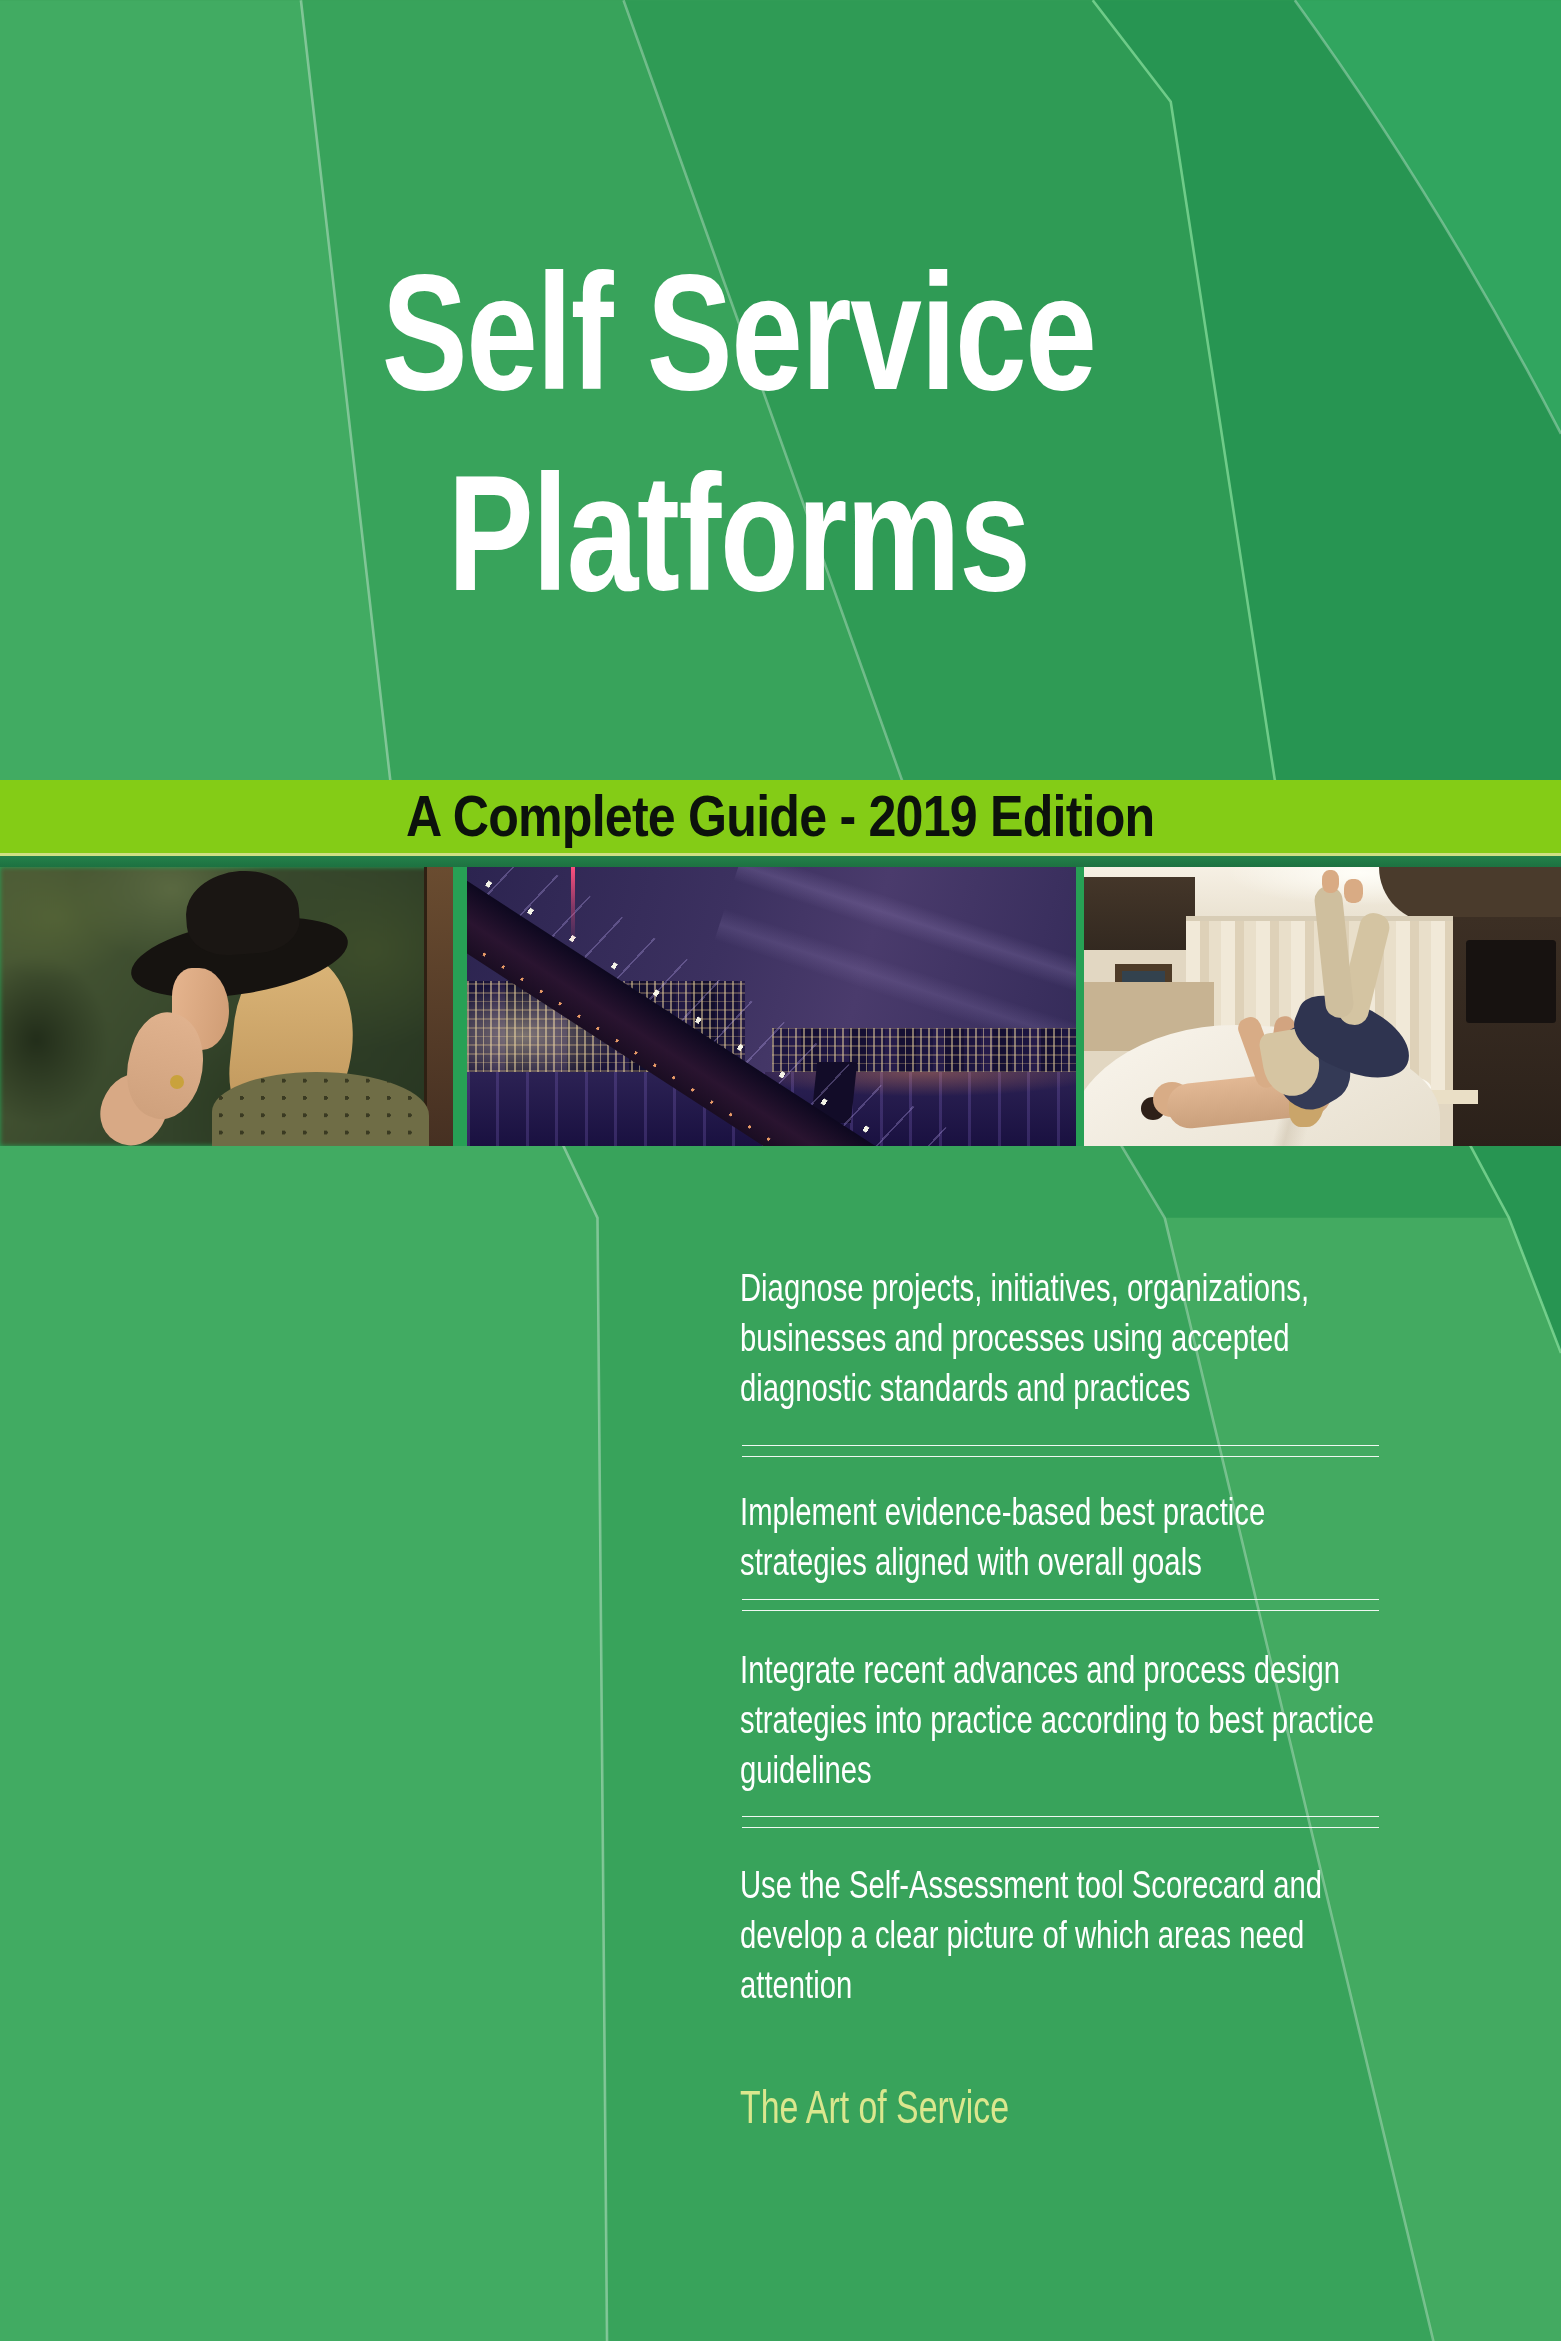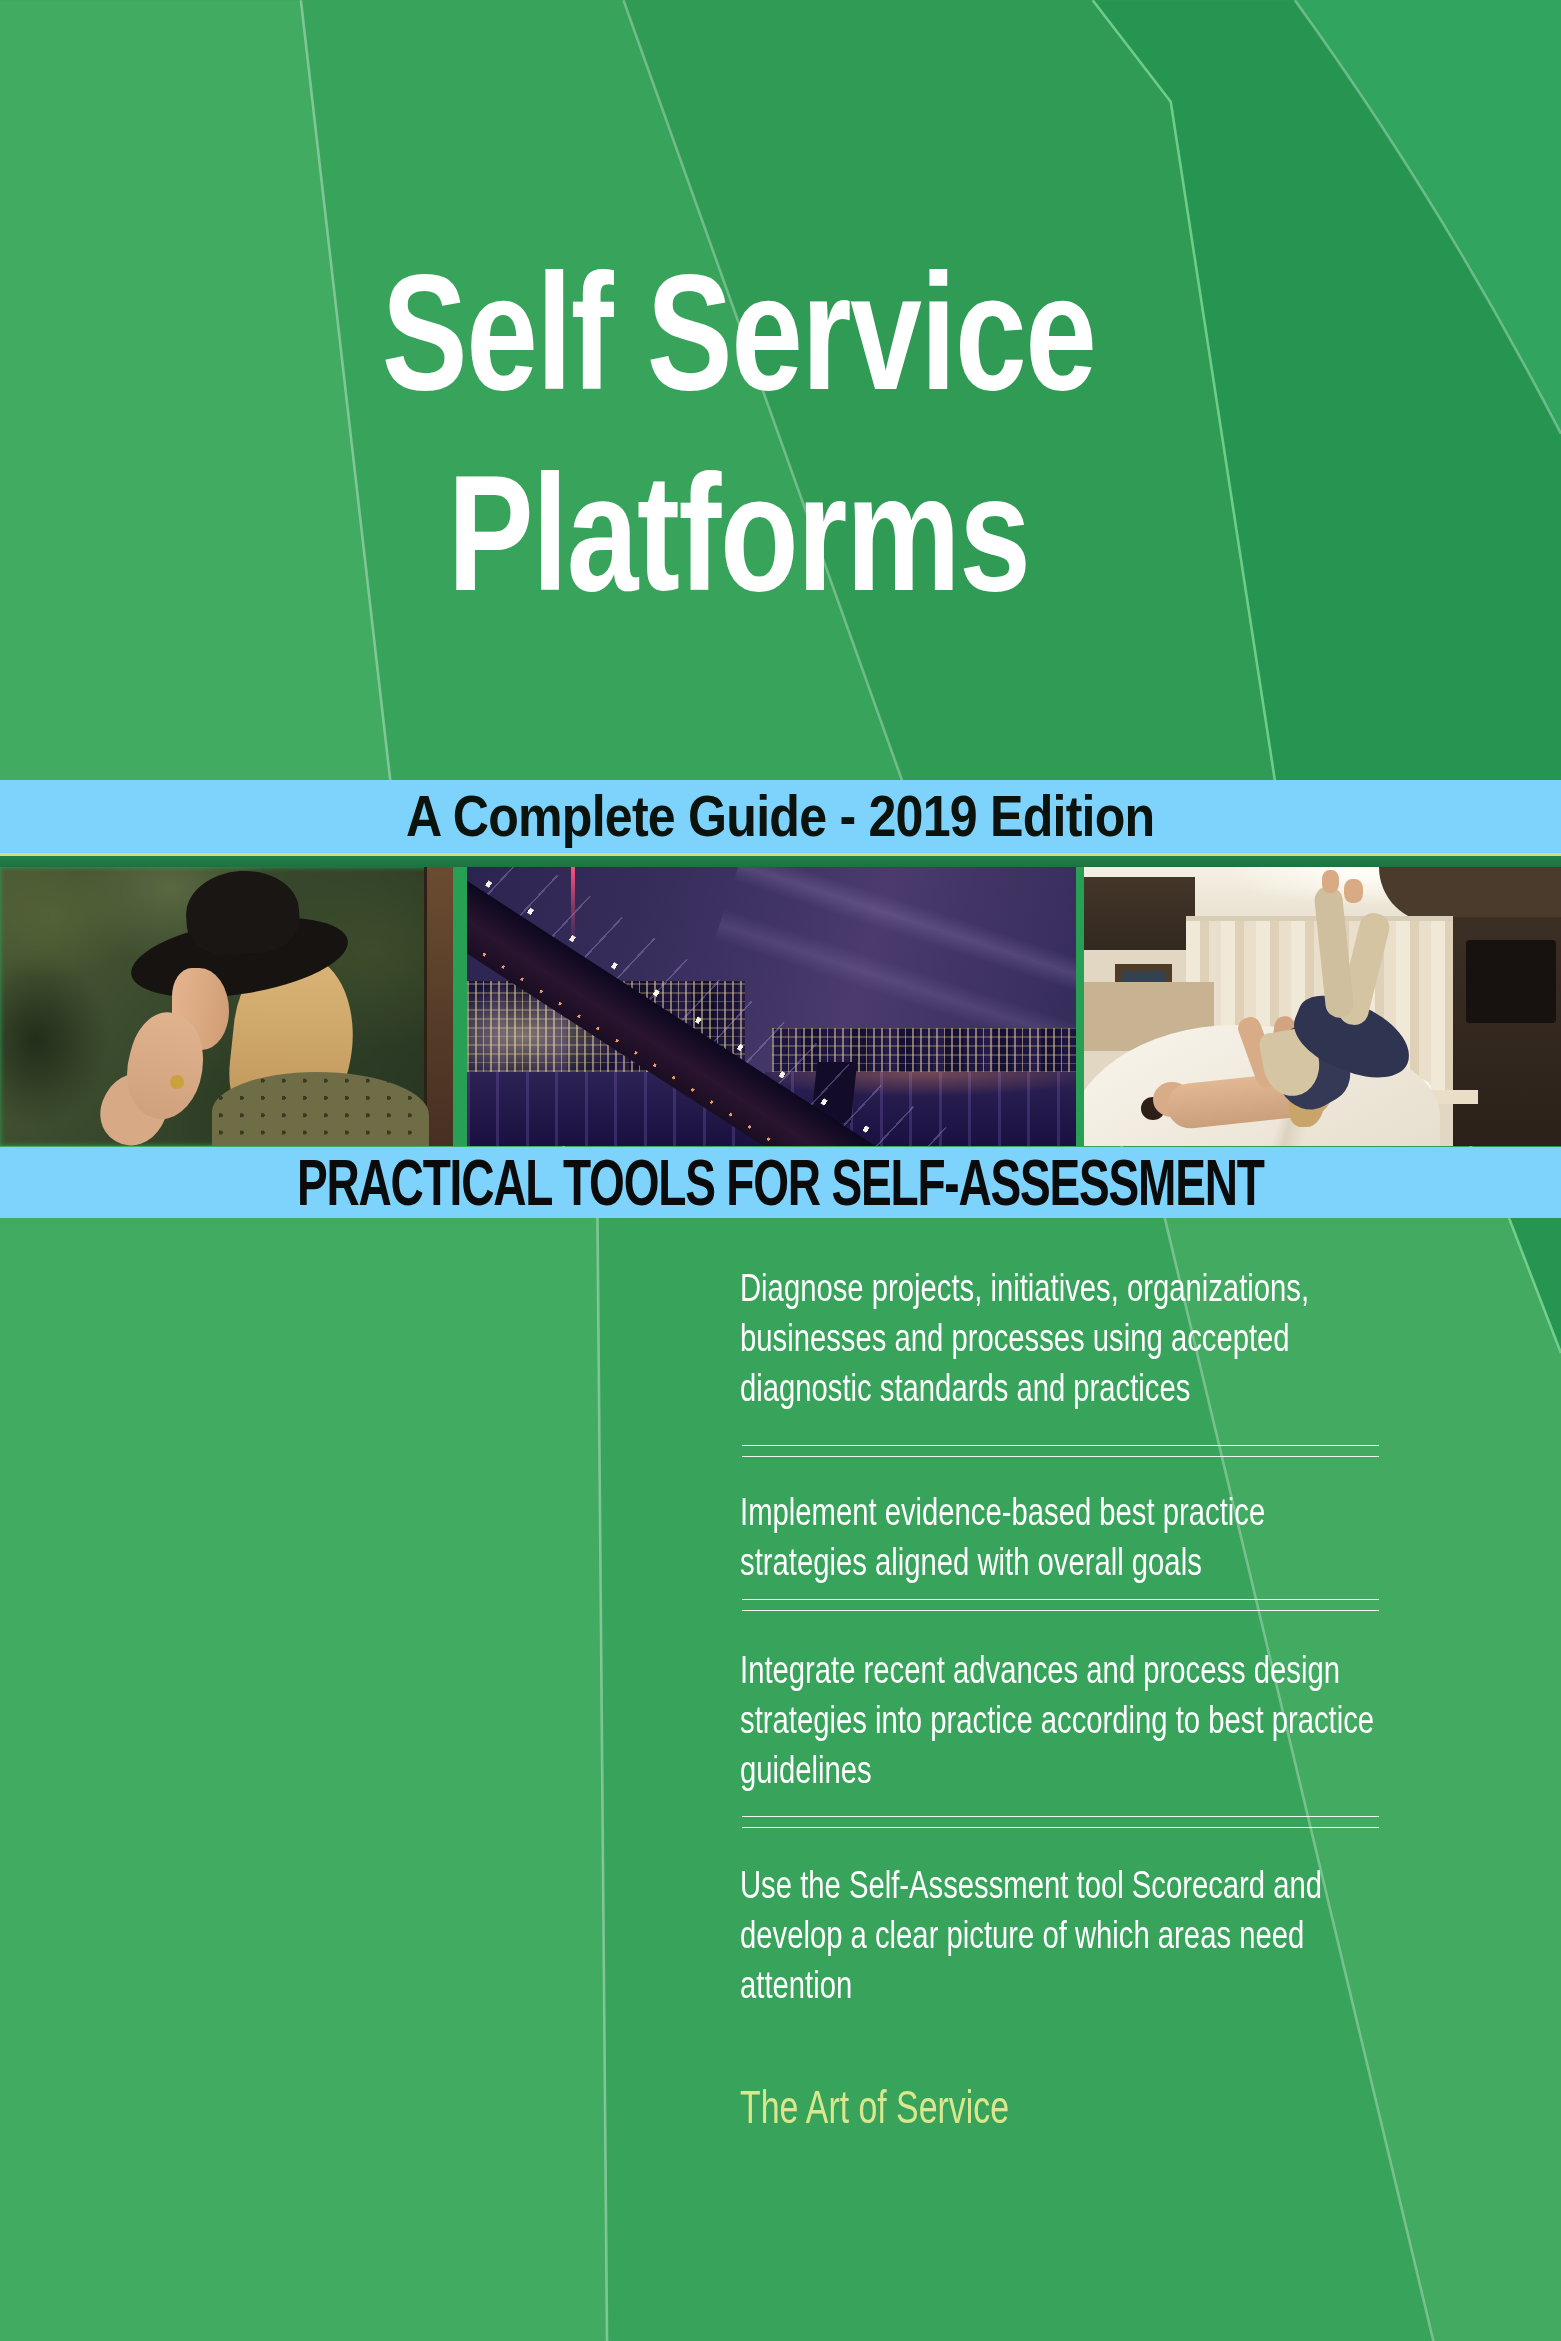--- a/index.html
+++ b/index.html
@@ -11,21 +11,21 @@
   svg.bg{position:absolute;left:0;top:0;}
 
   
   .title{
     position:absolute;top:232px;left:-42px;width:1561px;text-align:center;
     color:#ffffff;font-size:165px;line-height:201px;font-weight:700;
     letter-spacing:-1.7px;transform:scaleX(.78);transform-origin:781px 50%;
   }
 
   
-  .band{position:absolute;left:0;width:1561px;background:#7dd3fc;text-align:center;}
+  .band{position:absolute;left:0;width:1561px;background:#84cc16;text-align:center;}
   .band-subtitle{top:780px;height:73px;line-height:73px;border-bottom:1.7px solid #e7f0ab;}
   .subtitle-text{display:inline-block;font-weight:700;font-size:57px;color:#0c120c;
     letter-spacing:-0.9px;transform:scaleX(.88);transform-origin:center;}
   .band-banner{top:1147px;height:71px;line-height:73px;}
   .banner-text{display:inline-block;font-weight:700;font-size:64px;color:#0b0b0b;
     letter-spacing:-1.7px;transform:scaleX(.72);transform-origin:center;}
 
   .strip-dark{position:absolute;top:853px;left:0;width:1561px;height:14.7px;
     background:linear-gradient(#cfe084 0 2.6px,#23814a 2.6px,#1d7040);}
 
@@ -246,23 +246,20 @@
       <div class="ab p3-wtorso"></div>
       <div class="ab p3-wtop"></div>
       <div class="ab p3-whips"></div>
       <div class="ab p3-leg1"></div>
       <div class="ab p3-leg2"></div>
       <div class="ab p3-foot1"></div>
       <div class="ab p3-foot2"></div>
     </div>
   </div>
 
-  <div class="band band-banner">
-    <span class="banner-text">PRACTICAL TOOLS FOR SELF-ASSESSMENT</span>
-  </div>
 
   <div class="bullet" id="b1">
     <div>Diagnose projects, initiatives, organizations,</div>
     <div>businesses and processes using accepted</div>
     <div>diagnostic standards and practices</div>
   </div>
 
   <div class="divider" id="d1"></div>
 
   <div class="bullet" id="b2">

